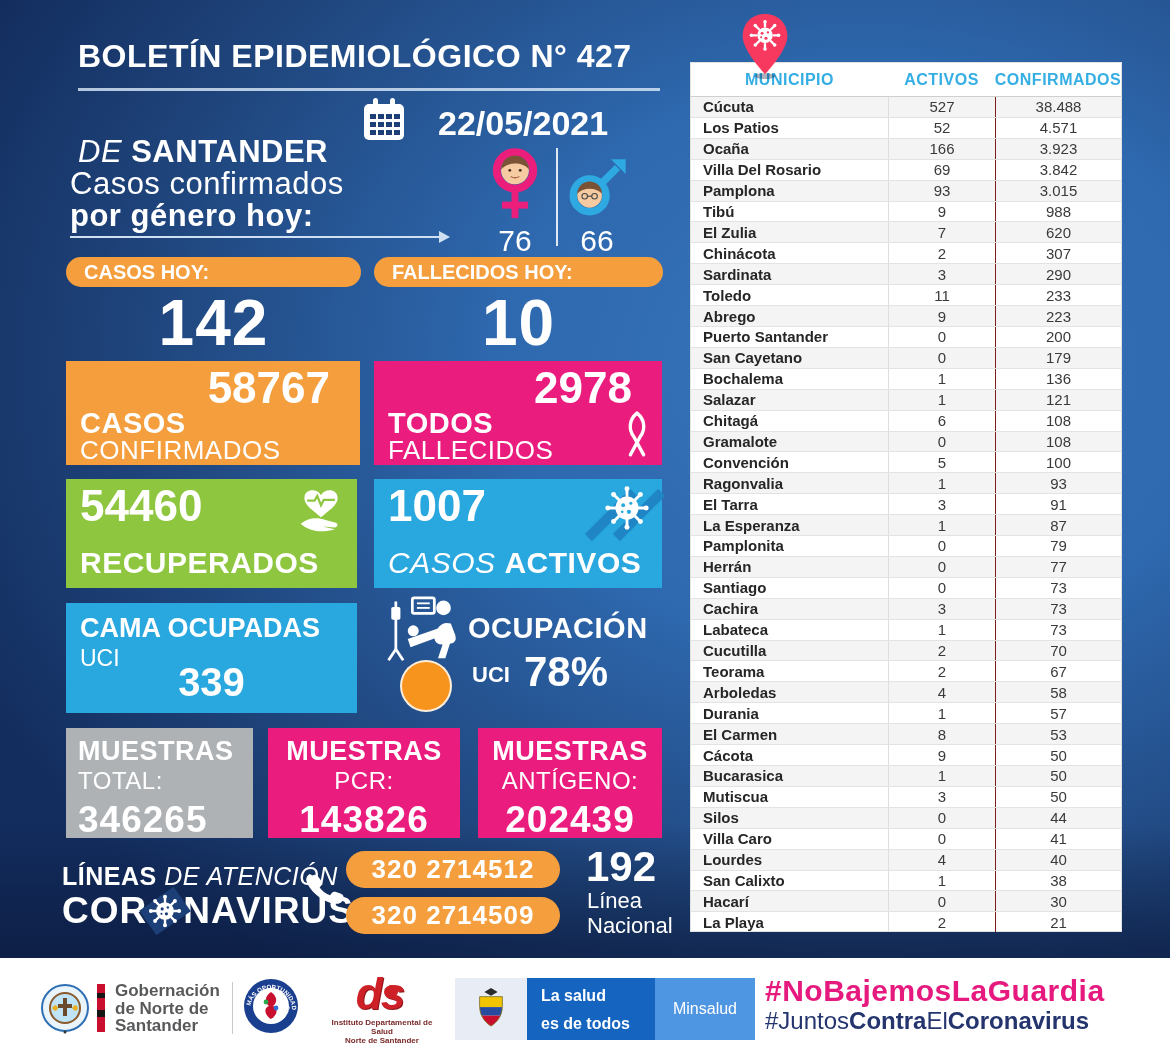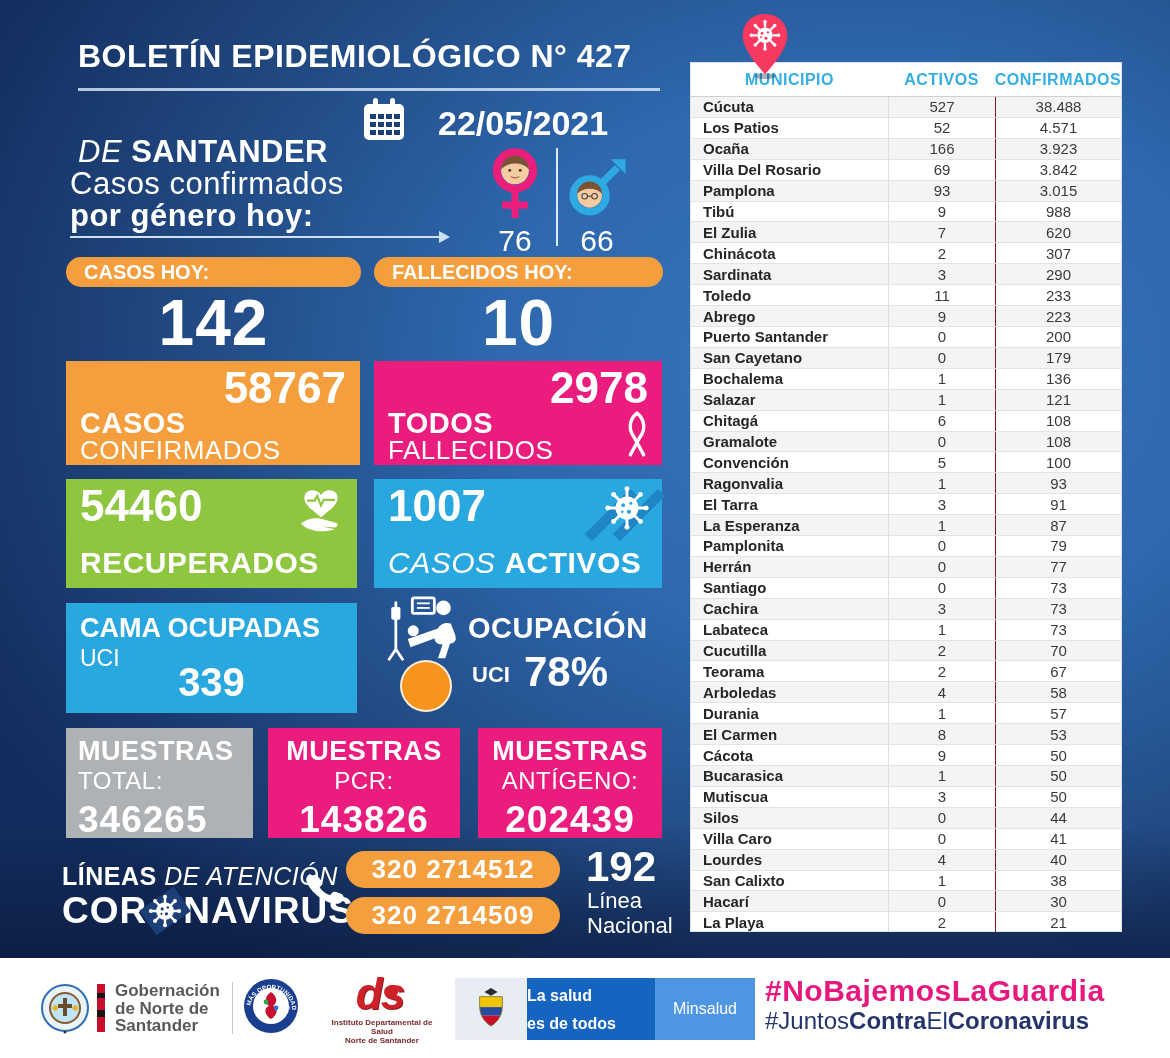--- a/index.html
+++ b/index.html
@@ -36,21 +36,21 @@
   .pill-today{top:257px;height:30px;line-height:30px;font-size:20px;padding-left:18px;box-sizing:border-box;}
   .p1{left:66px;width:295px;}
   .p2{left:374px;width:289px;}
   .bignum{top:286px;font-size:64px;font-weight:700;text-align:center;letter-spacing:1px;}
   .n1{left:66px;width:295px;}
   .n2{left:374px;width:289px;}
   
   .card{box-sizing:border-box;}
   .card-confirmed{left:66px;top:361px;width:294px;height:104px;background:var(--orange);}
   .card-deaths{left:374px;top:361px;width:288px;height:104px;background:var(--pink);}
-  .card .big-r{position:absolute;right:14px;top:2px;font-size:44px;font-weight:700;color:#fff;}
+  .card .big-r{position:absolute;right:30px;top:2px;font-size:44px;font-weight:700;color:#fff;}
   .card .big-l{position:absolute;left:14px;top:2px;font-size:44px;font-weight:700;color:#fff;}
   .card .lab1{position:absolute;left:14px;top:46px;font-size:29px;font-weight:700;color:#fff;letter-spacing:.5px;}
   .card .lab2{position:absolute;left:14px;top:74px;font-size:26px;font-weight:400;color:#fff;letter-spacing:.5px;}
   .card-recovered{left:66px;top:479px;width:291px;height:109px;background:var(--green);}
   .card-active{left:374px;top:479px;width:288px;height:109px;background:var(--sky);}
   .card .bot{position:absolute;left:14px;bottom:8px;font-size:30px;color:#fff;letter-spacing:.5px;}
   .card-beds{left:66px;top:603px;width:291px;height:110px;background:var(--sky);}
   .beds-l1{position:absolute;left:14px;top:10px;font-size:27px;font-weight:700;color:#fff;}
   .beds-l2{position:absolute;left:14px;top:42px;font-size:23px;font-weight:400;color:#fff;}
   .beds-v{position:absolute;left:0;right:0;bottom:8px;text-align:center;font-size:40px;font-weight:700;color:#fff;}
@@ -100,21 +100,21 @@
      background:linear-gradient(#C8102E 0 18%, #151515 18% 30%, #C8102E 30% 55%, #151515 55% 68%, #C8102E 68% 100%);}
   .gov-name{left:115px;top:24px;font-size:17px;line-height:17.5px;color:#58595b;font-weight:700;}
   .f-div{left:232px;top:24px;width:1px;height:52px;background:#c9c9c9;}
   .opp{left:243px;top:20px;width:56px;height:56px;}
   .ids{left:322px;top:14px;width:120px;height:72px;text-align:center;}
   .ids-mark{font-size:44px;line-height:44px;font-weight:700;font-style:italic;color:#CE2127;
      text-shadow:1px 1px 0 #8f1418;letter-spacing:-2px;}
   .ids-mark .drop{display:inline-block;width:9px;height:12px;background:#CE2127;border-radius:50% 50% 50% 0;transform:rotate(-45deg) translateY(-18px);margin:0 -2px;}
   .ids-txt{font-size:8px;line-height:9px;color:#7a2a2a;font-weight:700;margin-top:2px;}
   .ms-gray{left:455px;top:20px;width:72px;height:62px;background:#E8EDF5;display:flex;align-items:center;justify-content:center;}
-  .ms-blue{left:527px;top:20px;width:128px;height:62px;background:var(--motto);color:#fff;font-weight:700;font-size:16px;line-height:19px;display:flex;flex-direction:column;justify-content:center;box-sizing:border-box;gap:9px;}
+  .ms-blue{left:527px;top:20px;width:128px;height:62px;background:var(--motto);color:#fff;font-weight:700;font-size:16px;line-height:19px;display:flex;flex-direction:column;justify-content:center;padding-left:14px;box-sizing:border-box;gap:9px;}
   .ms-light{left:655px;top:20px;width:100px;height:62px;background:var(--minsalud);color:#fff;font-size:16px;display:flex;align-items:center;justify-content:center;}
   .hash1{left:765px;top:16px;font-size:30px;font-weight:700;color:var(--hashpink);letter-spacing:.5px;}
   .hash2{left:765px;top:49px;font-size:24px;color:var(--hashnavy);}
   .hash2 .b{font-weight:700;}
 </style>
 </head>
 <body>
 
 <div id="app">
   <div id="canvas">

